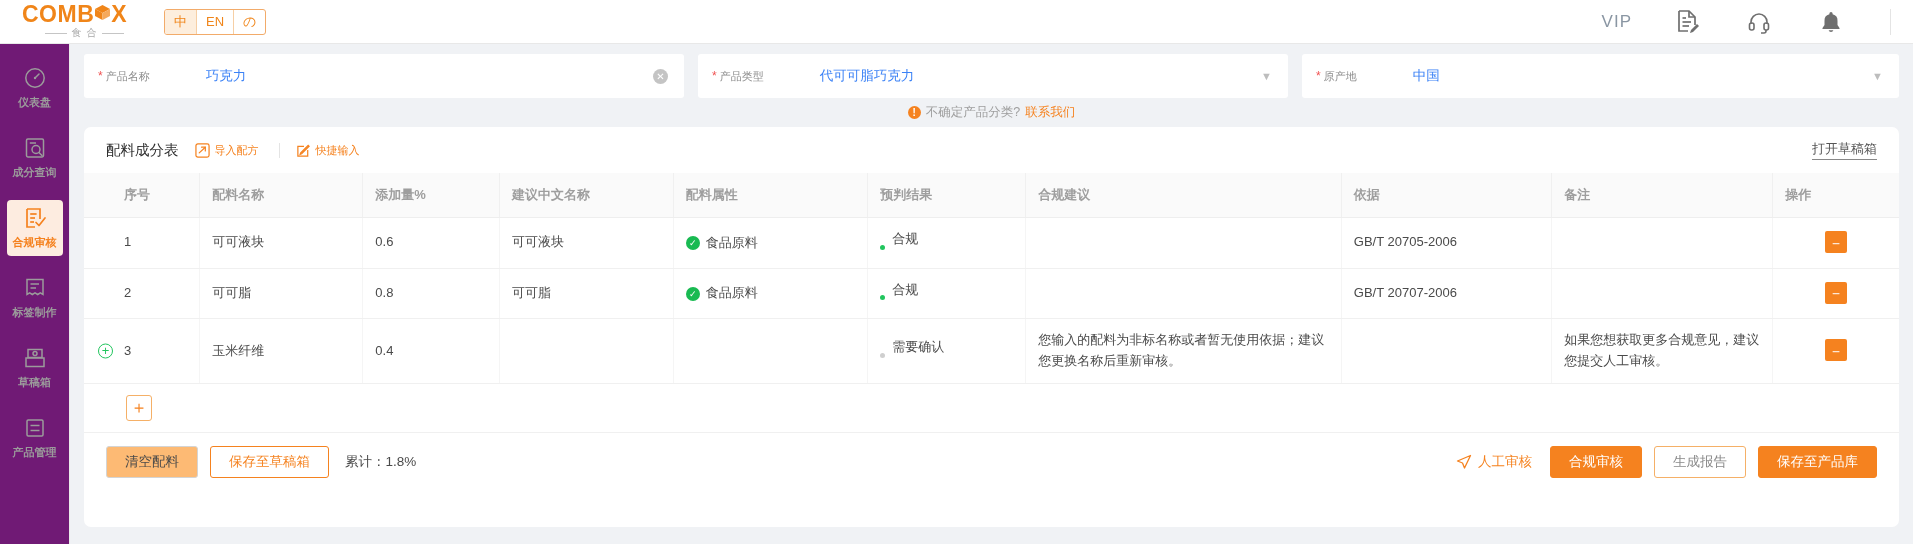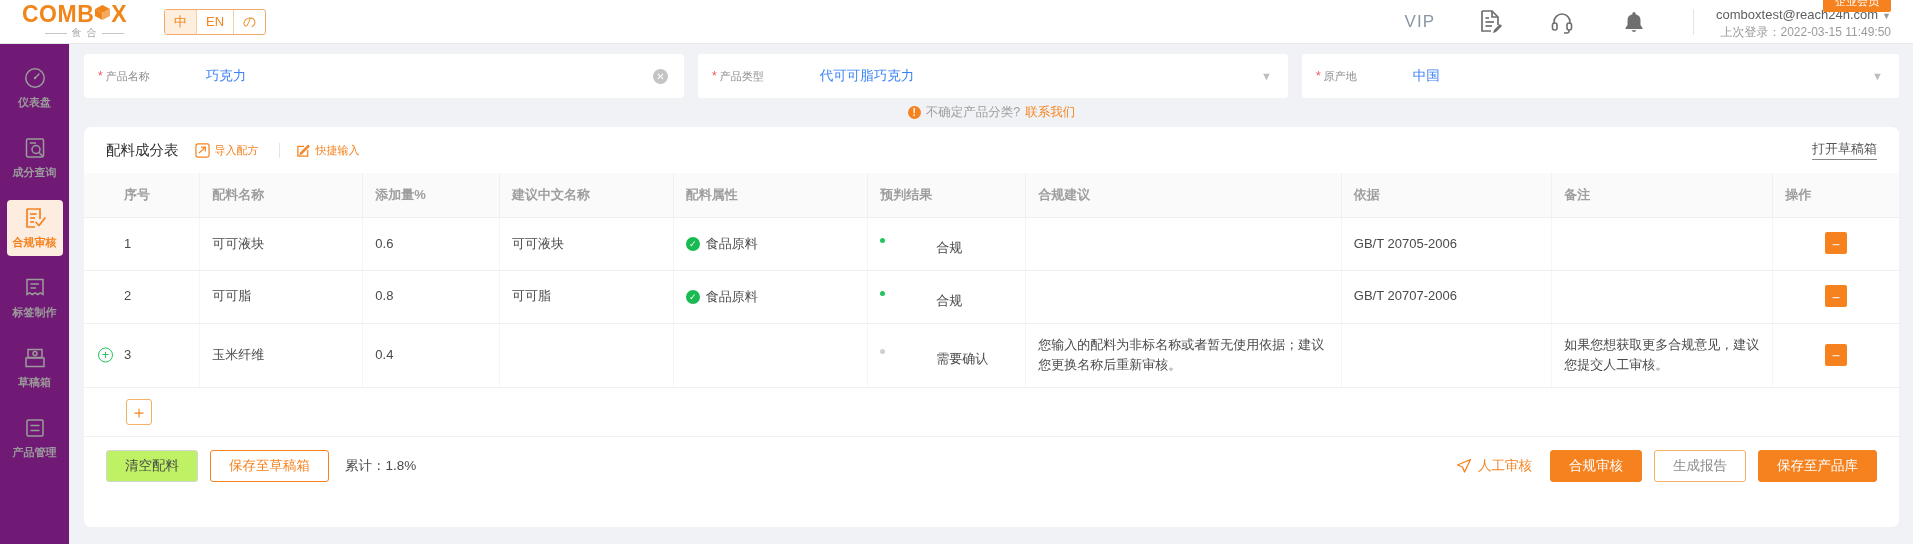--- a/index.html
+++ b/index.html
@@ -175,21 +175,21 @@
   .tag-ok { display: inline-flex; align-items: center; color: #4a4a4a; }
   .tag-ok .chk {
     width: 14px; height: 14px; border-radius: 50%; background: #19ba52;
     color: #fff; font-size: 9px; display: inline-flex;
     align-items: center; justify-content: center; margin-right: 6px;
   }
   .dot { width: 5px; height: 5px; border-radius: 50%; display: inline-block;
          margin-right: 7px; vertical-align: middle; }
   .dot-green { background: #22c55e; }
   .dot-grey { background: #cfcfcf; }
-  .pred { display: inline-flex; align-items: flex-start; gap: 44px; }
+  .pred { display: inline-flex; align-items: flex-end; }
 
   .btn-minus {
     width: 22px; height: 22px; background: #f5821f; color: #fff;
     display: inline-flex; align-items: center; justify-content: center;
     border-radius: 2px; font-size: 15px; line-height: 1; cursor: pointer;
   }
   .row-add-ico {
     position: absolute; left: 14px; top: 50%; transform: translateY(-50%);
     width: 15px; height: 15px; border: 1.5px solid #22c55e; border-radius: 50%;
     color: #22c55e; font-size: 13px; line-height: 11px; text-align: center;
@@ -207,21 +207,21 @@
   }
 
   
   .panel-foot {
     display: flex; align-items: center; padding: 12px 22px; height: 58px;
   }
   .btn {
     height: 32px; display: inline-flex; align-items: center; justify-content: center;
     border-radius: 3px; font-size: 13.5px; cursor: pointer; padding: 0 18px;
   }
-  .btn-default { border: 1px solid #d4d4d4; color: #4a4a4a; background: #bef264; }
+  .btn-default { border: 1px solid #d4d4d4; color: #4a4a4a; background: #fdba74; }
   .btn-outline-orange { border: 1px solid #f5821f; color: #f5821f; background: #fff; }
   .btn-solid-orange { background: #f5821f; color: #fff; border: 1px solid #f5821f; }
   .btn-outline-grey { border: 1px solid #f5b067; color: #8a8a8a; background: #fff; }
   .total-txt { font-size: 13.5px; color: #4a4a4a; margin-left: 16px; }
   .foot-spacer { flex: 1; }
   .manual-link {
     display: inline-flex; align-items: center; color: #f5821f;
     font-size: 13.5px; cursor: pointer; margin-right: 18px;
   }
   .manual-link svg { margin-right: 6px; }
@@ -285,27 +285,20 @@
 
   <div class="top-icon">
     <svg width="22" height="24" viewBox="0 0 22 24" fill="#6f6f6f">
       <path d="M11 2a1.6 1.6 0 0 1 1.6 1.6v.7A6.5 6.5 0 0 1 17.5 11v4l2 3v1h-17v-1l2-3v-4a6.5 6.5 0 0 1 4.9-6.7v-.7A1.6 1.6 0 0 1 11 2z"></path>
       <path d="M8.6 20.2a2.5 2.5 0 0 0 4.8 0z"></path>
     </svg>
   </div>
 
   <div class="top-divider"></div>
 
-  <div class="user-box">
-    <div class="badge-vip">企业会员</div>
-    <div class="user-email">
-      <span>comboxtest@reach24h.com</span><span class="caret">▼</span>
-    </div>
-    <div class="user-last">上次登录：2022-03-15 11:49:50</div>
-  </div>
 </div>
 
 <div class="sidebar">
 
   <div class="side-item">
     <span class="si-icon">
       <svg width="24" height="24" viewBox="0 0 24 24" fill="none" stroke="#9b9b9b" stroke-width="1.5">
         <circle cx="12" cy="12" r="9.2"></circle>
         <path d="M12 12l4-4" stroke-linecap="round"></path>
         <circle cx="12" cy="12" r="1.2" fill="#9b9b9b" stroke="none"></circle>

